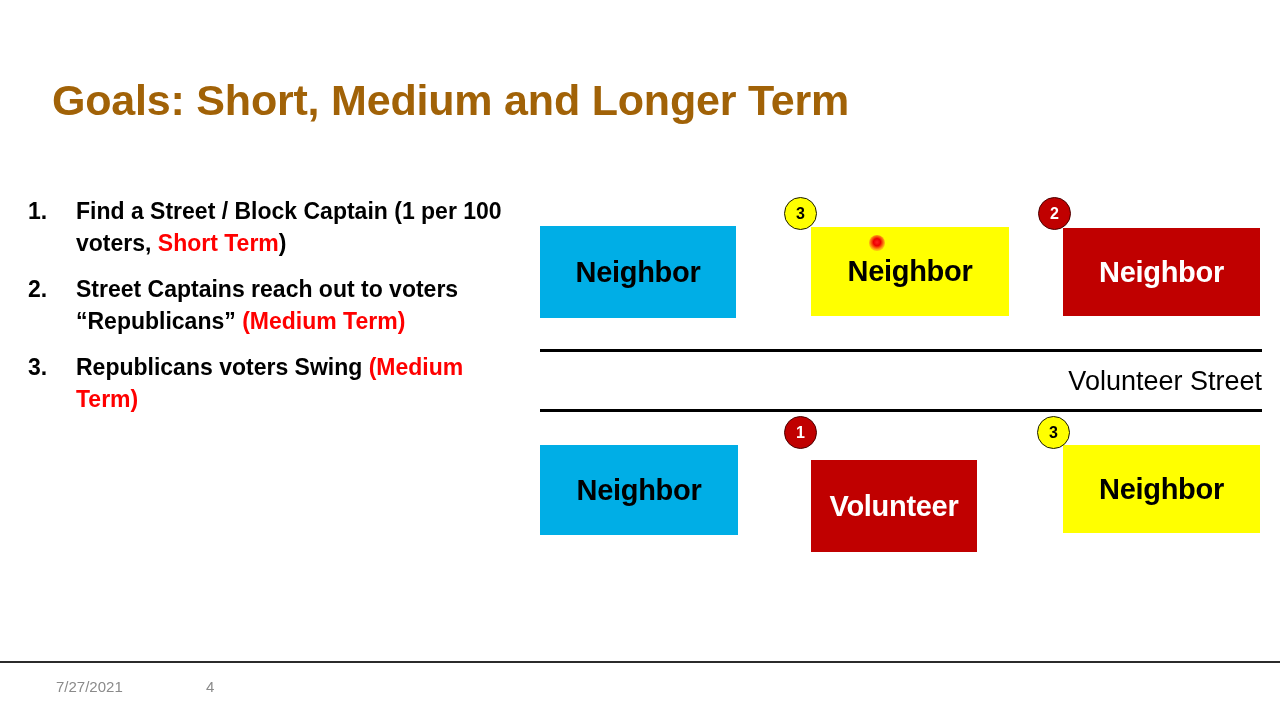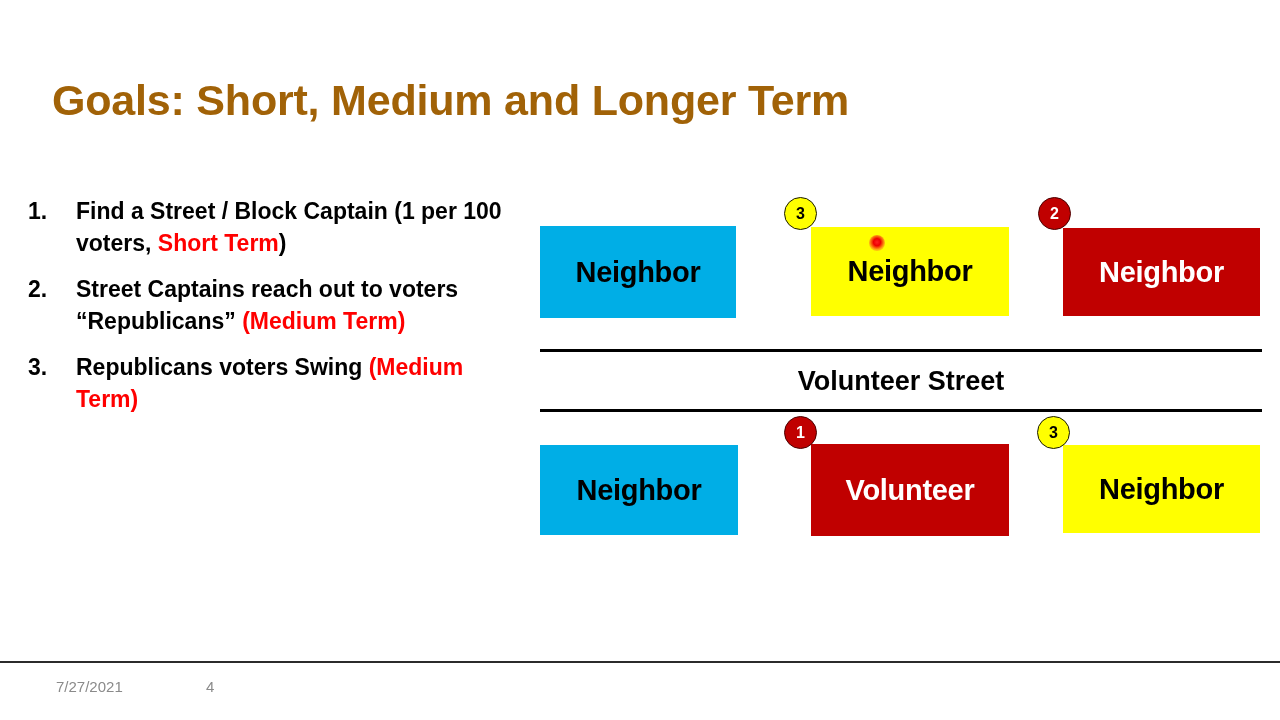--- a/index.html
+++ b/index.html
@@ -89,21 +89,21 @@
   .box-blue   { background: #00AEE6; color: #000000; }
   .box-yellow { background: #FFFF00; color: #000000; }
   .box-red    { background: #C00000; color: #FFFFFF; }
 
   
   #box-top-1 { left: 540px;  top: 226px; width: 196px; height: 92px; }
   #box-top-2 { left: 811px;  top: 227px; width: 198px; height: 89px; }
   #box-top-3 { left: 1063px; top: 228px; width: 197px; height: 88px; }
   
   #box-bot-1 { left: 540px;  top: 445px; width: 198px; height: 90px; }
-  #box-bot-2 { left: 811px;  top: 444px; width: 198px; height: 92px; }
+  #box-bot-2 { left: 811px;  top: 460px; width: 166px; height: 92px; }
   #box-bot-3 { left: 1063px; top: 445px; width: 197px; height: 88px; }
 
   
   .badge {
     position: absolute;
     width: 33px;
     height: 33px;
     border-radius: 50%;
     display: flex;
     align-items: center;
@@ -136,23 +136,23 @@
     height: 3px;
     background: #000000;
   }
   #street-line-top    { top: 349px; }
   #street-line-bottom { top: 409px; }
   #street-name {
     position: absolute;
     left: 540px;
     top: 366px;
     width: 722px;
-    text-align: center;
+    text-align: right;
     font-size: 27px;
-    font-weight: bold;
+    font-weight: normal;
     color: #000000;
   }
 
   
   #pointer-dot {
     position: absolute;
     left: 869px;
     top: 235px;
     width: 16px;
     height: 16px;

